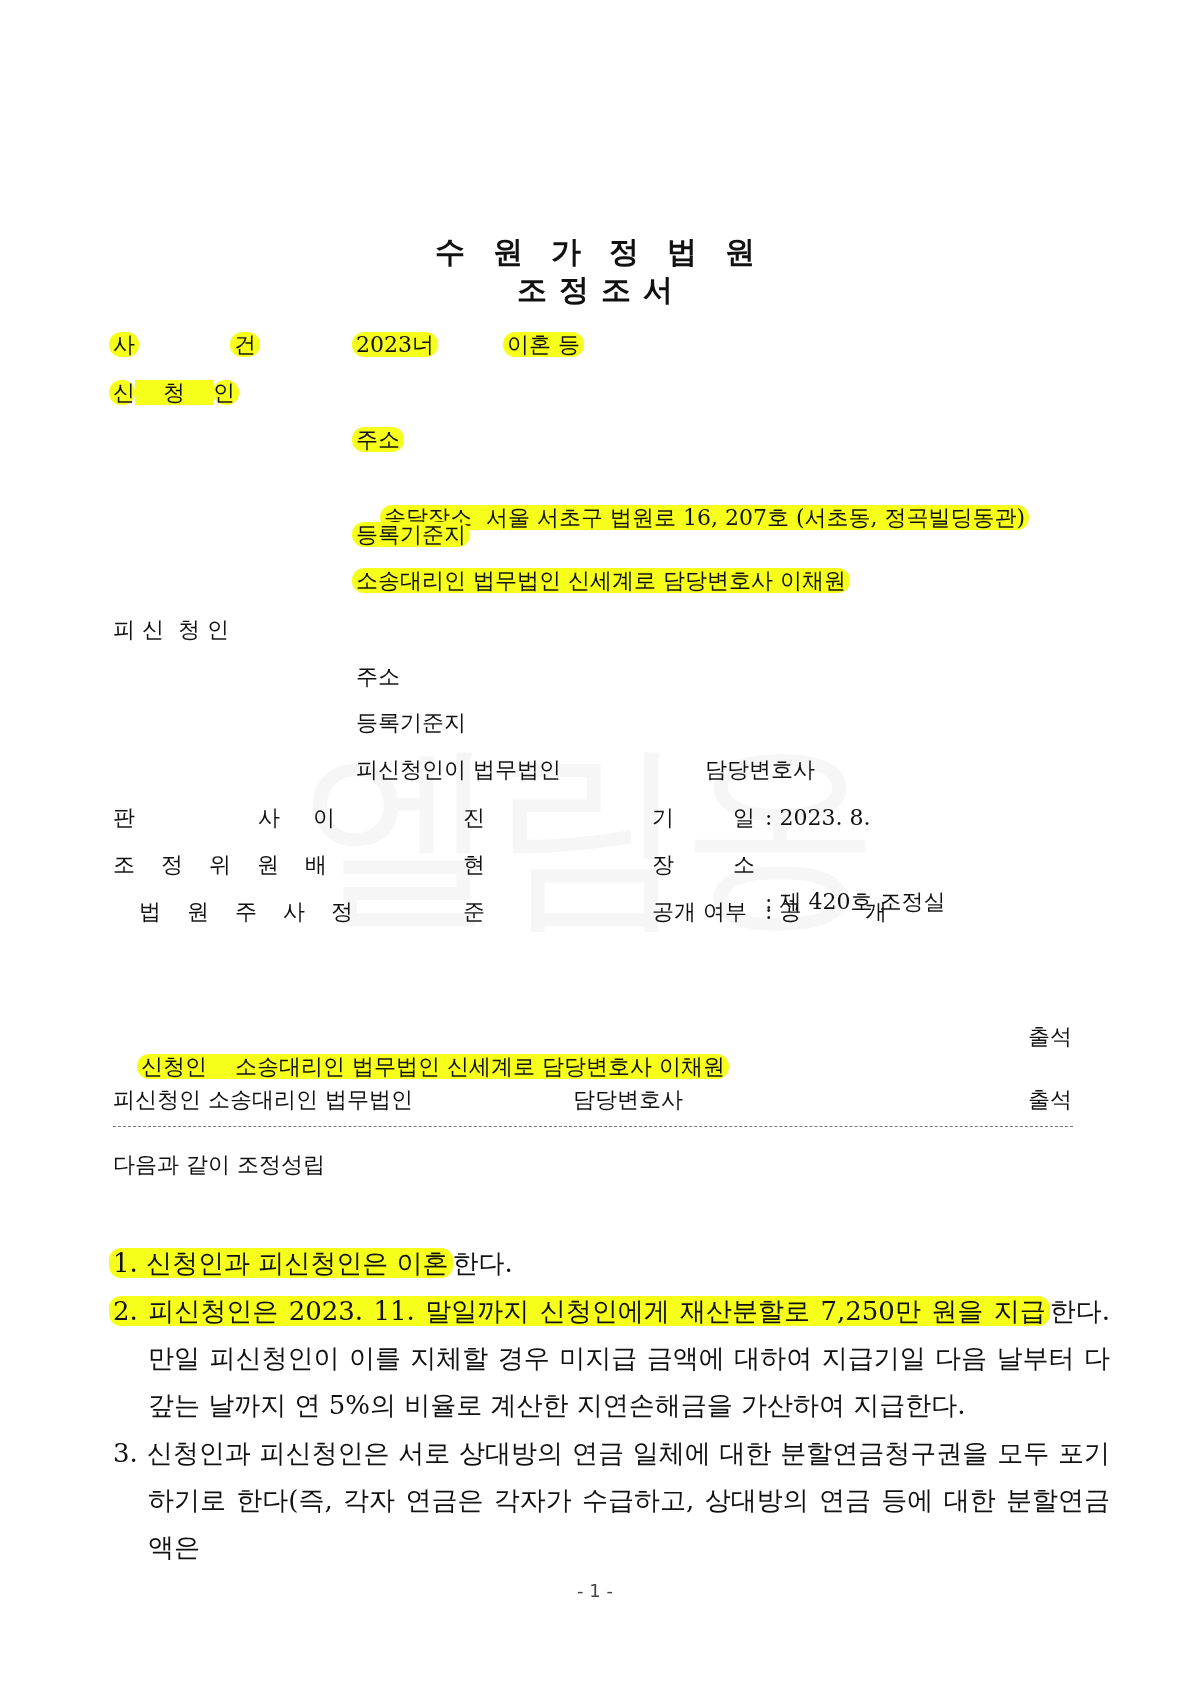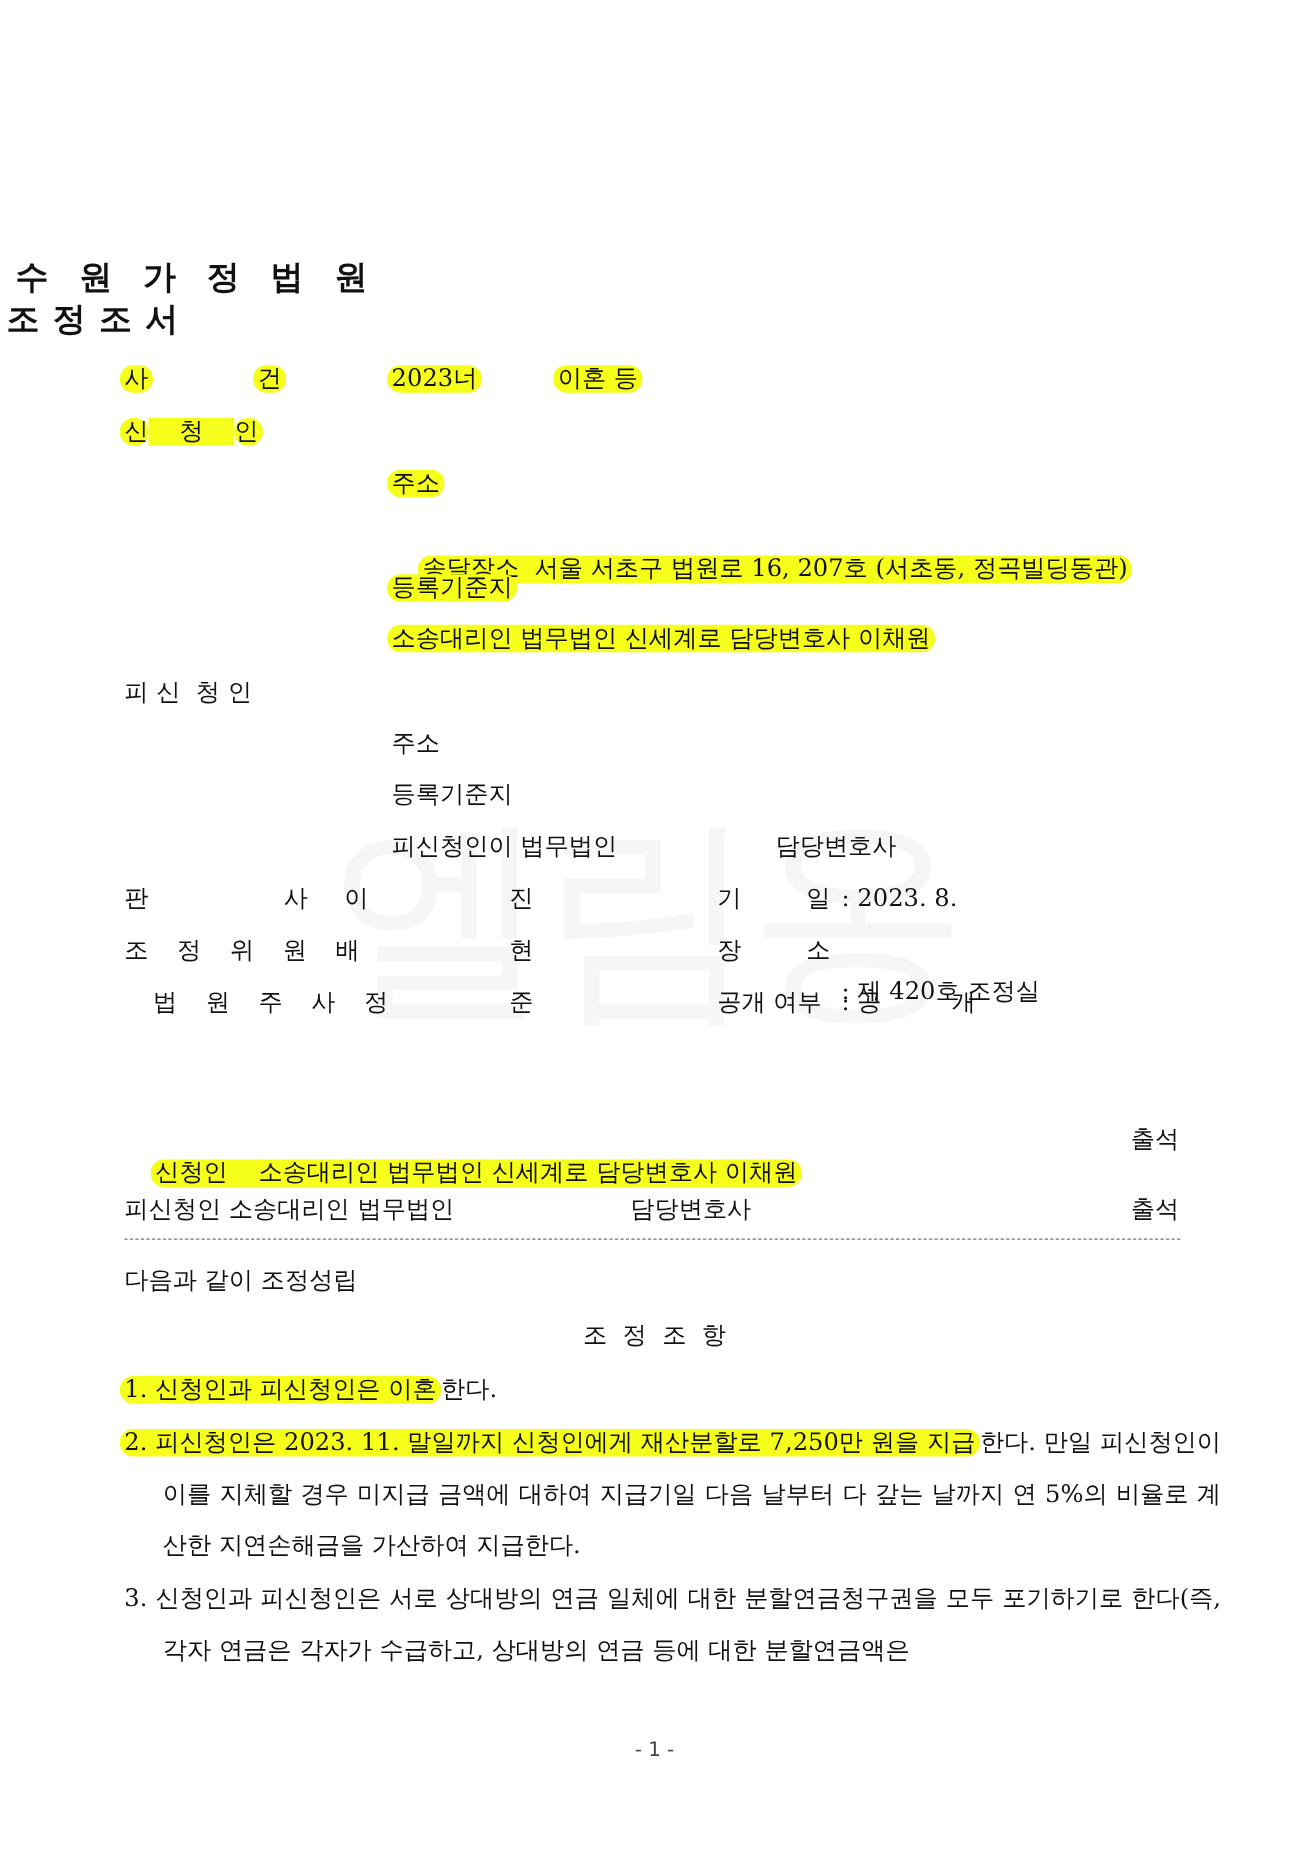--- a/index.html
+++ b/index.html
@@ -1,30 +1,30 @@
 <!DOCTYPE html>
 <html><head>
 <meta charset="utf-8">
 <style>
   html, body { margin: 0; padding: 0; background: #ffffff; }
   body { width: 1190px; height: 1682px; position: relative; overflow: hidden;
          font-family: "DejaVu Serif", "Liberation Serif", serif; color: #111; }
   .page { position: absolute; left: 0; top: 0; width: 1190px; height: 1682px; }
   .abs { position: absolute; white-space: nowrap; }
   .title1 { font-family: "DejaVu Sans", "Liberation Sans", sans-serif; font-size: 30px; font-weight: bold;
-            letter-spacing: 0; left: 0; width: 1190px; text-align: left; }
+            letter-spacing: 0; left: 0; width: 1190px; text-align: center; }
   .title1 span { display: inline-block; margin: 0 14px; }
   .title2 span { margin: 0 6px; }
   .t { font-size: 22px; line-height: 30px; }
   .hl { background: #f5ff1a; border-radius: 12px; padding: 0 4px; margin-left: -4px; }
   .sp { display: inline-block; }
   .watermark { position: absolute; left: 300px; top: 700px; font-size: 200px; color: rgba(0,0,0,0.035);
                font-family: Liberation Serif, serif; letter-spacing: -10px; pointer-events: none; }
   .divider { position: absolute; left: 113px; top: 1126px; width: 960px; border-top: 1.5px dashed #777; height: 0; }
-  .para { position: absolute; left: 113px; width: 962px; font-size: 22px; line-height: 47px; white-space: normal;
+  .para { position: absolute; left: 113px; width: 962px; font-size: 26px; line-height: 47px; white-space: normal;
           text-align: justify; text-align-last: left; }
   .indent { padding-left: 35px; text-indent: -35px; }
   .pagenum { font-family: "DejaVu Sans", sans-serif; font-size: 18px; color: #444; left: 0; width: 1190px; text-align: center; }
 </style>
 </head>
 <body>
 
 <div class="page">
 
   <div class="watermark">엘림옹</div>
@@ -104,21 +104,20 @@
   <div class="abs t" style="left:1028px; top:1022px;">출석</div>
 
   <div class="abs t" style="left:113px; top:1085px;text-align:center;">피신청인 소송대리인 법무법인</div>
   <div class="abs t" style="left:573px; top:1085px;">담당변호사</div>
   <div class="abs t" style="left:1028px; top:1085px;">출석</div>
 
   <div class="divider"></div>
 
   <div class="abs t" style="left:113px; top:1150px;">다음과 같이 조정성립</div>
 
-  <div class="abs t" style="left:0; width:1190px; text-align:center; top:1200px; white-space:pre;">조  정  조  항</div>
 
   <div class="para indent" style="top:1240px;">
     <span class="hl">1. 신청인과 피신청인은 이혼</span><span>한다.</span>
   </div>
   <div class="para indent" style="top:1288px;">
     <span class="hl">2. 피신청인은 2023. 11. 말일까지 신청인에게 재산분할로 7,250만 원을 지급</span><span>한다. 만일 피신청인이 이를 지체할 경우 미지급 금액에 대하여 지급기일 다음 날부터 다 갚는 날까지 연 5%의 비율로 계산한 지연손해금을 가산하여 지급한다.</span>
   </div>
   <div class="para indent" style="top:1430px;">
     <span>3. 신청인과 피신청인은 서로 상대방의 연금 일체에 대한 분할연금청구권을 모두 포기하기로 한다(즉, 각자 연금은 각자가 수급하고, 상대방의 연금 등에 대한 분할연금액은</span>
   </div>

